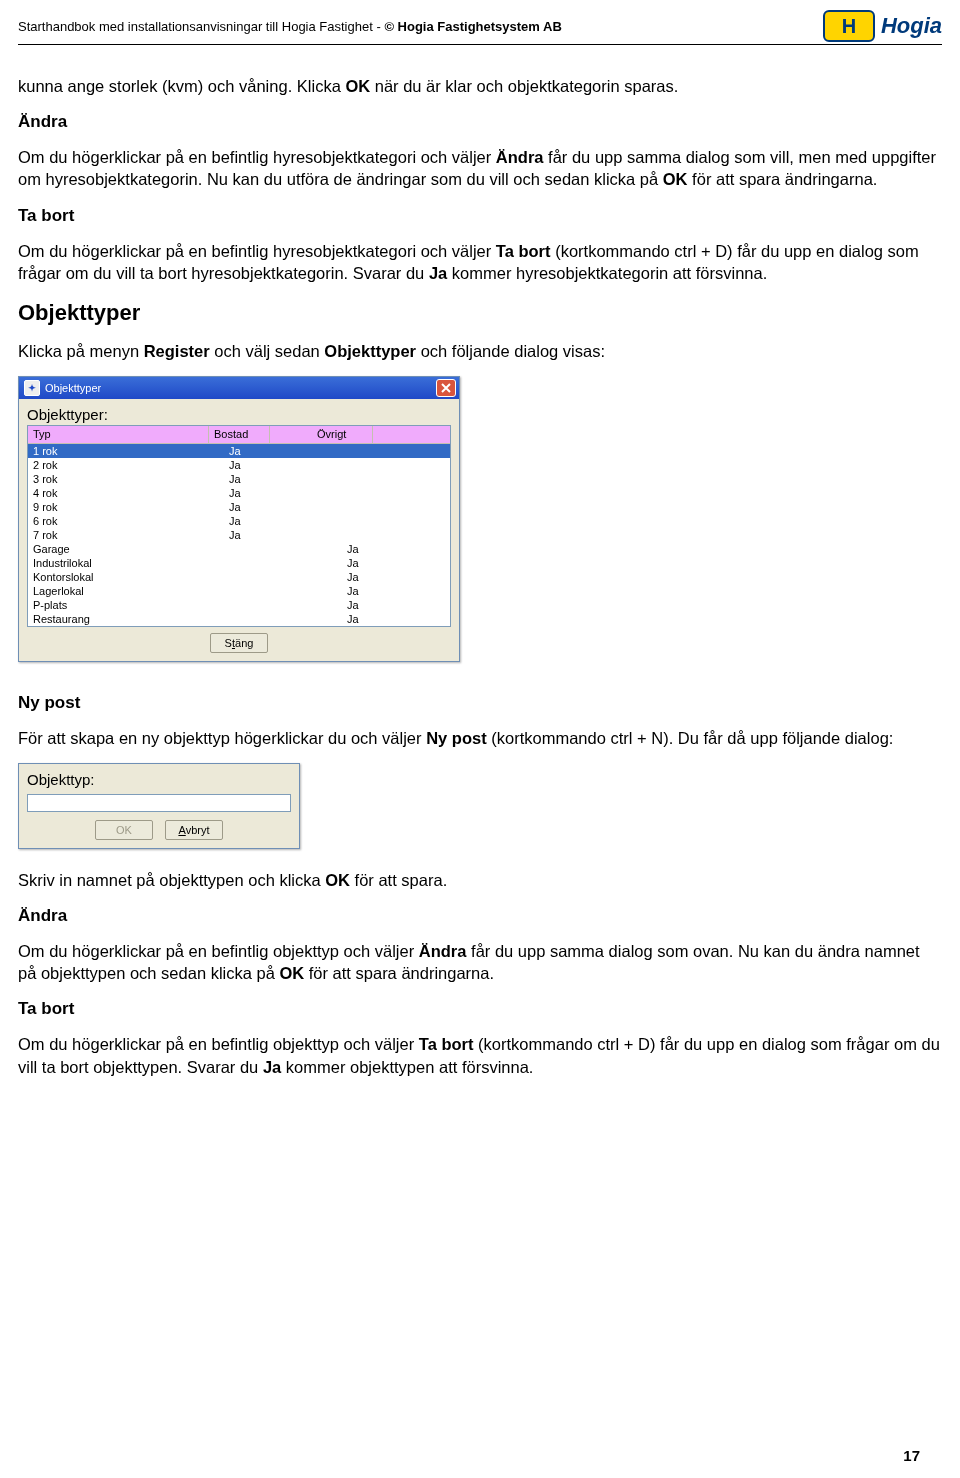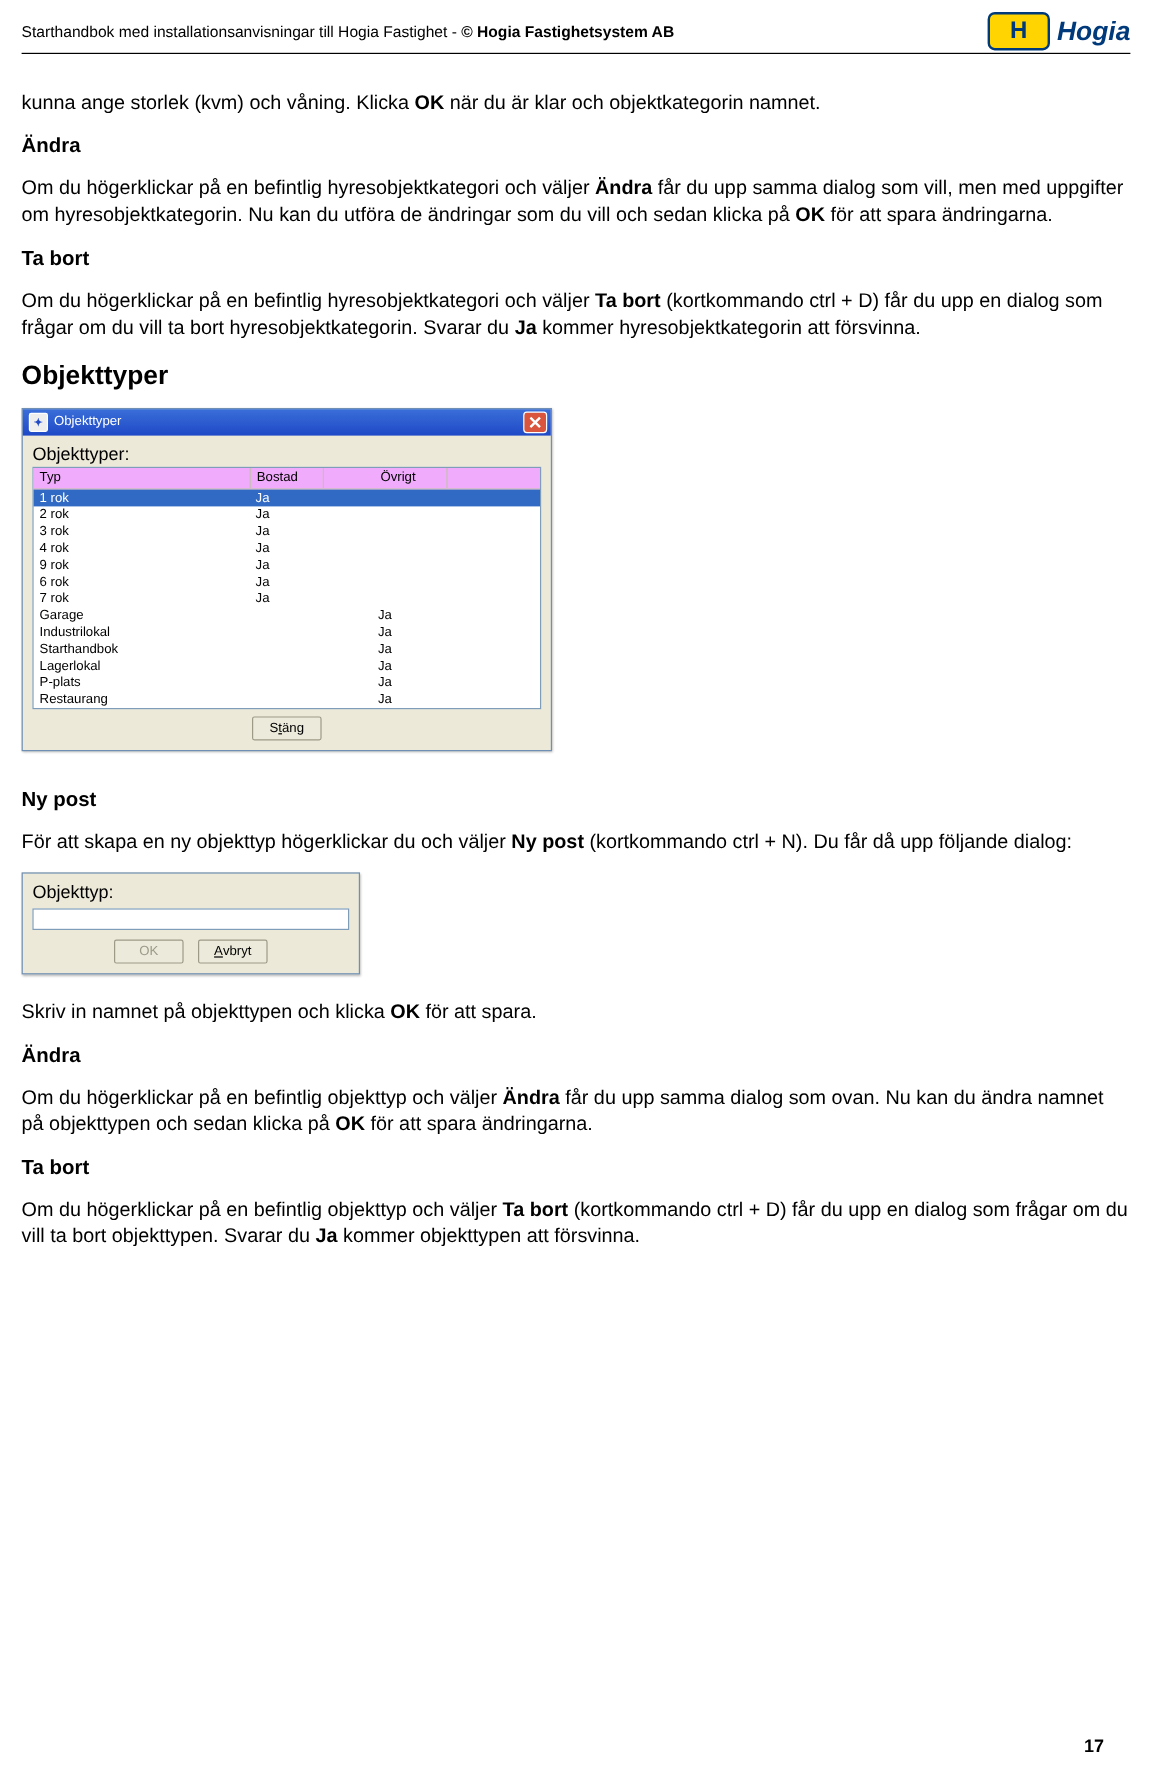--- a/index.html
+++ b/index.html
@@ -20,21 +20,21 @@
   .titlebar-left{display:flex;align-items:center;gap:5px;}
   .titlebar-icon{width:14px;height:14px;border:1px solid #fff;border-radius:2px;display:flex;align-items:center;justify-content:center;font-size:9px;font-weight:bold;background:#eee;color:#1f49c7;}
   .close-btn{width:18px;height:16px;background:#d9553d;border:1px solid #fff;border-radius:3px;display:flex;align-items:center;justify-content:center;}
   .close-btn svg{display:block;}
   .win-body{padding:6px 8px 8px 8px;font-size:11px;}
   .lbl{font-size:15px;}
   .listbox{background:#fff;border:1px solid #7f9db9;width:100%;box-sizing:border-box;}
   .listhead{display:flex;background:#f0abfc;border-bottom:1px solid #c4c0b0;}
   .listhead div{border-right:1px solid #c4c0b0;padding:1px 5px;font-size:11px;}
   .listrows{min-height:180px;}
-  .listrow{display:flex;font-size:11px;}
+  .listrow{display:flex;font-size:11px;gap:16px;}
   .listrow div{padding:0 5px;line-height:14px;}
   .col-typ{width:170px;}
   .col-b{width:50px;}
   .col-o{width:50px;margin-left:42px;}
   .sel{background:#316ac5;color:#fff;}
   .btn{background:#eceadb;border:1px solid #9d9a88;font-size:11px;padding:0 8px;height:20px;border-radius:2px;display:inline-flex;align-items:center;justify-content:center;min-width:58px;box-sizing:border-box;}
   .btnrow1{text-align:center;padding-top:6px;}
   .win2{width:280px;margin:4px 0 20px 0;}
   .win2 .input{background:#fff;border:1px solid #7f9db9;height:18px;width:100%;box-sizing:border-box;margin-top:3px;}
   .btnrow2{display:flex;justify-content:center;gap:12px;padding-top:8px;}
@@ -53,34 +53,37 @@
     </div>
     <div class="logo">
       <span class="logo-mark">H</span>
       <span>Hogia</span>
     </div>
   </div>
   <div class="hr"></div>
 
   <div class="body">
     <p>
-      <span>kunna ange storlek (kvm) och våning. Klicka </span><strong>OK</strong><span> när du är klar och objektkategorin namnet.</span>
+      <span>kunna ange storlek (kvm) och våning. Klicka </span><strong>OK</strong><span> när du är klar och objektkategorin sparas.</span>
     </p>
 
     <h2>Ändra</h2>
     <p>
       <span>Om du högerklickar på en befintlig hyresobjektkategori och väljer </span><strong>Ändra</strong><span> får du upp samma dialog som vill, men med uppgifter om hyresobjektkategorin. Nu kan du utföra de ändringar som du vill och sedan klicka på </span><strong>OK</strong><span> för att spara ändringarna.</span>
     </p>
 
     <h2>Ta bort</h2>
     <p>
       <span>Om du högerklickar på en befintlig hyresobjektkategori och väljer </span><strong>Ta bort</strong><span> (kortkommando ctrl + D) får du upp en dialog som frågar om du vill ta bort hyresobjektkategorin. Svarar du </span><strong>Ja</strong><span> kommer hyresobjektkategorin att försvinna.</span>
     </p>
 
     <h1>Objekttyper</h1>
+    <p>
+      <span>Klicka på menyn </span><strong>Register</strong><span> och välj sedan </span><strong>Objekttyper</strong><span> och följande dialog visas:</span>
+    </p>
 
     <div class="win win1">
       <div class="titlebar">
         <div class="titlebar-left">
           <span class="titlebar-icon">✦</span>
           <span>Objekttyper</span>
         </div>
         <div class="close-btn">
           <svg width="10" height="10" viewBox="0 0 10 10">
               <path d="M1 1 L9 9 M9 1 L1 9" stroke="#fff" stroke-width="2"></path>
@@ -135,21 +138,21 @@
                 <div class="col-typ">Garage</div>
                 <div class="col-b"></div>
                 <div class="col-o">Ja</div>
               </div>
               <div class="listrow">
                 <div class="col-typ">Industrilokal</div>
                 <div class="col-b"></div>
                 <div class="col-o">Ja</div>
               </div>
               <div class="listrow">
-                <div class="col-typ">Starthandbok</div>
+                <div class="col-typ">Kontorslokal</div>
                 <div class="col-b"></div>
                 <div class="col-o">Ja</div>
               </div>
               <div class="listrow">
                 <div class="col-typ">Lagerlokal</div>
                 <div class="col-b"></div>
                 <div class="col-o">Ja</div>
               </div>
               <div class="listrow">
                 <div class="col-typ">P-plats</div>

